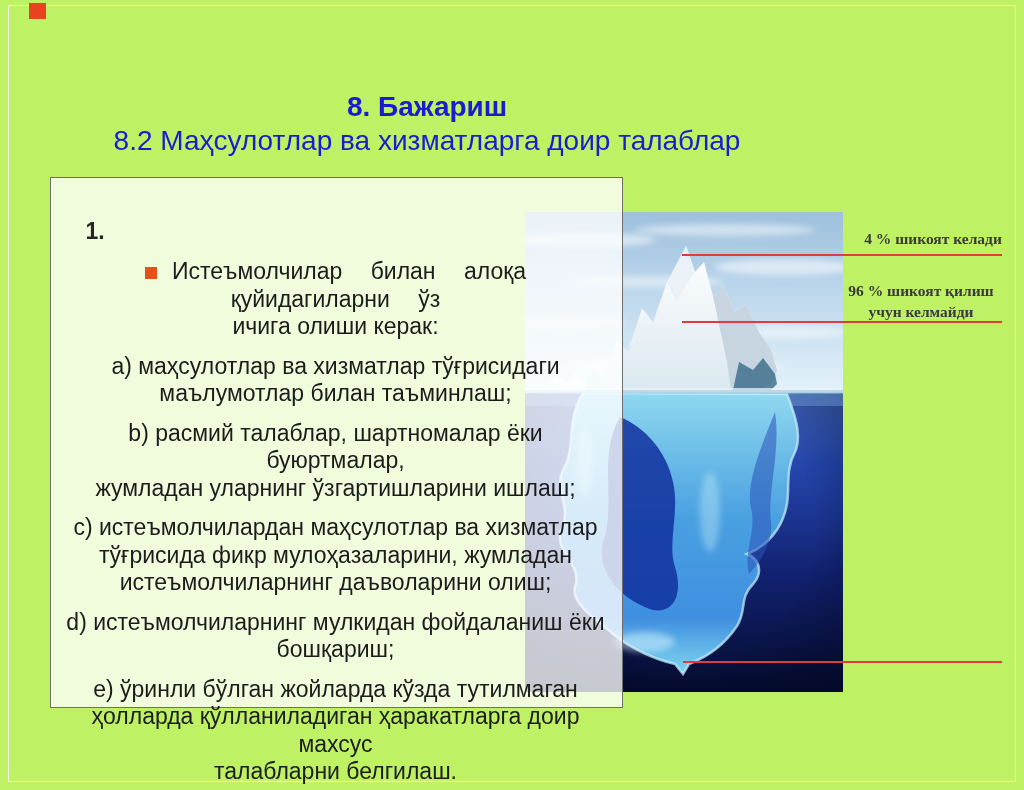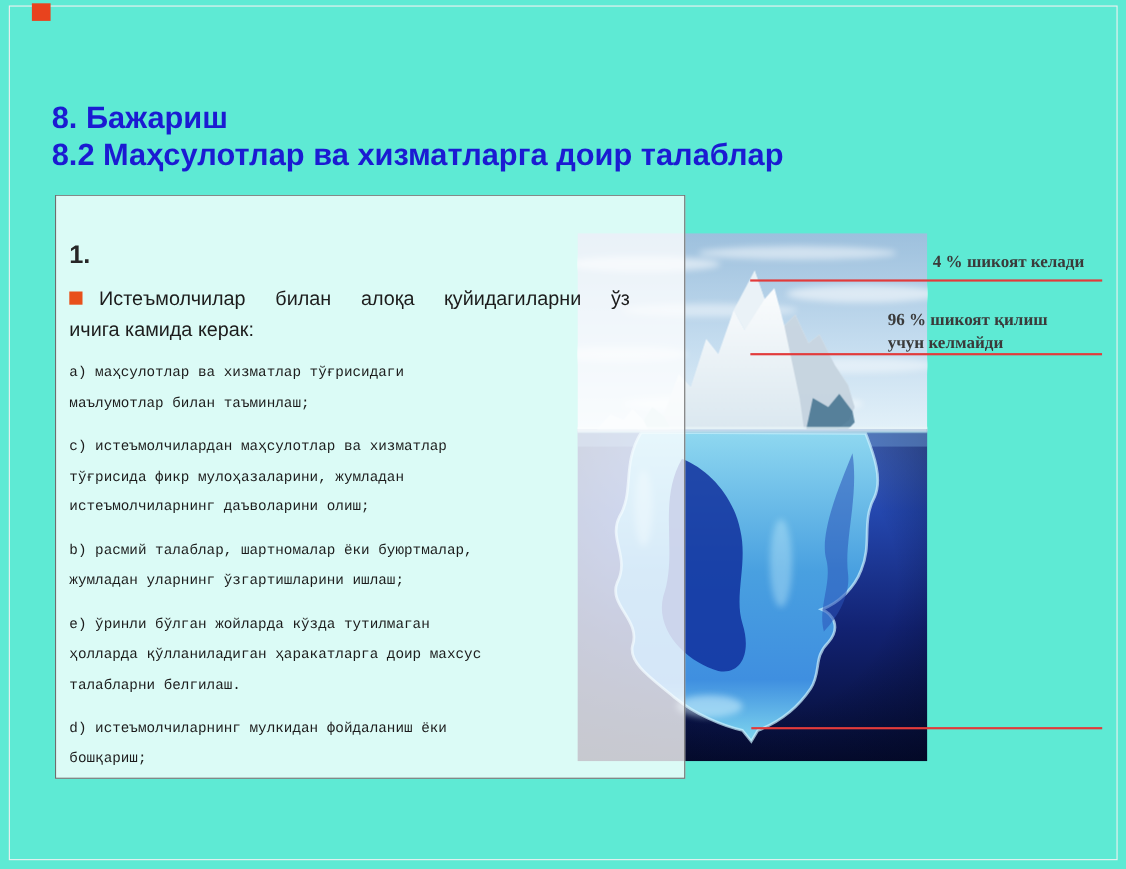--- a/index.html
+++ b/index.html
@@ -1,62 +1,62 @@
 <!DOCTYPE html>
 <html lang="uz"><head>
 <meta charset="utf-8">
 <style>
   html,body{margin:0;padding:0;}
   body{
     width:1024px;height:790px;position:relative;background:#ffffff;overflow:hidden;
     font-family:"Liberation Sans","DejaVu Sans",sans-serif;
     -webkit-font-smoothing:antialiased;
   }
-  .slide{position:absolute;inset:0;background:#5eead4;}
+  .slide{position:absolute;inset:0;background:#bef264;text-align:center;}
   .slide-frame{
     position:absolute;left:8px;top:5px;right:8px;bottom:8px;
     border:1px solid #f1f1f1;pointer-events:none;
   }
   
   .corner-square{
     position:absolute;left:29px;top:3px;width:17px;height:16px;background:#e8431e;
   }
   
   .title{position:absolute;left:47px;top:90px;width:760px;color:#1b1bd2;line-height:34px;font-size:28px;}
   .title .t1{font-weight:bold;display:block;}
-  .title .t2{font-weight:bold;display:block;}
+  .title .t2{font-weight:normal;display:block;}
 
   
   .iceberg{position:absolute;left:525px;top:212px;width:318px;height:480px;z-index:1;}
   .iceberg svg{display:block;width:100%;height:100%;}
 
   
   .content-box{
     position:absolute;left:50px;top:177px;width:573px;height:531px;z-index:2;
     background:rgba(255,255,255,0.78);
     border:1px solid #6e6e6e;
     box-sizing:border-box;
     padding:38px 14px 0 12px;
     color:#1c1c1c;
   }
   .box-heading{display:flex;font-size:23px;font-weight:bold;line-height:30px;margin:0 0 12px 0;color:#262626;}
   .box-heading .num{width:64px;flex:none;}
-  .para{font-size:13px;line-height:27.5px;margin:0 0 12px 0;white-space:pre-line;font-family:Liberation Mono, monospace;}
-  .bullet-para{margin:0 0 12px 0;font-size:18px;line-height:27.5px;}
+  .para{font-size:23px;line-height:27.5px;margin:0 0 12px 0;white-space:pre-line;}
+  .bullet-para{margin:0 0 12px 0;font-size:23px;line-height:27.5px;}
   .sq-bullet{
     display:inline-block;width:12px;height:12px;background:#e8501b;
     margin-right:15px;vertical-align:baseline;position:relative;top:0px;
   }
   .spread{word-spacing:22px;}
   .bullet-l2{display:block;}
 
   
   .ann{position:absolute;z-index:3;color:#3a3a3a;font-weight:bold;font-size:15.5px;line-height:21px;white-space:pre-line;font-family:Liberation Serif, serif;}
   .ann-top{left:848px;top:228px;width:170px;}
-  .ann-mid{left:807px;top:280px;width:170px;}
+  .ann-mid{left:836px;top:280px;width:170px;}
   .ann-bot{left:848px;top:621px;width:170px;}
   .redline{position:absolute;height:2px;background:#e23b3b;z-index:3;}
   .redline-1{left:682px;top:254px;width:320px;}
   .redline-2{left:682px;top:321px;width:320px;}
   .redline-3{left:683px;top:661px;width:319px;}
 </style>
 </head>
 <body>
 
 <div class="slide">
@@ -156,34 +156,34 @@
       <rect x="0" y="176" width="318" height="5" fill="#e8f4f8" opacity="0.75"></rect>
       <rect x="0" y="180" width="318" height="1.5" fill="#9fd0e0" opacity="0.8"></rect>
     </svg>
   </div>
 
   <div class="content-box">
     <div class="box-heading">
       <span class="num">1.</span>
     </div>
 
-    <p class="bullet-para"><span class="sq-bullet"></span><span class="spread">Истеъмолчилар билан алоқа қуйидагиларни ўз</span><span class="bullet-l2">ичига камида керак:</span></p>
+    <p class="bullet-para"><span class="sq-bullet"></span><span class="spread">Истеъмолчилар билан алоқа қуйидагиларни ўз</span><span class="bullet-l2">ичига олиши керак:</span></p>
 
     <p class="para">a) маҳсулотлар ва хизматлар тўғрисидаги
 маълумотлар билан таъминлаш;</p>
+    <p class="para">b) расмий талаблар, шартномалар ёки буюртмалар,
+жумладан уларнинг ўзгартишларини ишлаш;</p>
     <p class="para">c) истеъмолчилардан маҳсулотлар ва хизматлар
 тўғрисида фикр мулоҳазаларини, жумладан
 истеъмолчиларнинг даъволарини олиш;</p>
-    <p class="para">b) расмий талаблар, шартномалар ёки буюртмалар,
-жумладан уларнинг ўзгартишларини ишлаш;</p>
+    <p class="para">d) истеъмолчиларнинг мулкидан фойдаланиш ёки
+бошқариш;</p>
     <p class="para">e) ўринли бўлган жойларда кўзда тутилмаган
 ҳолларда қўлланиладиган ҳаракатларга доир махсус
 талабларни белгилаш.</p>
-    <p class="para">d) истеъмолчиларнинг мулкидан фойдаланиш ёки
-бошқариш;</p>
   </div>
 
   <div class="ann ann-top">4 % шикоят келади</div>
   <div class="redline redline-1"></div>
 
   <div class="ann ann-mid">96 % шикоят қилиш
 учун келмайди</div>
   <div class="redline redline-2"></div>
 
   <div class="redline redline-3"></div>

